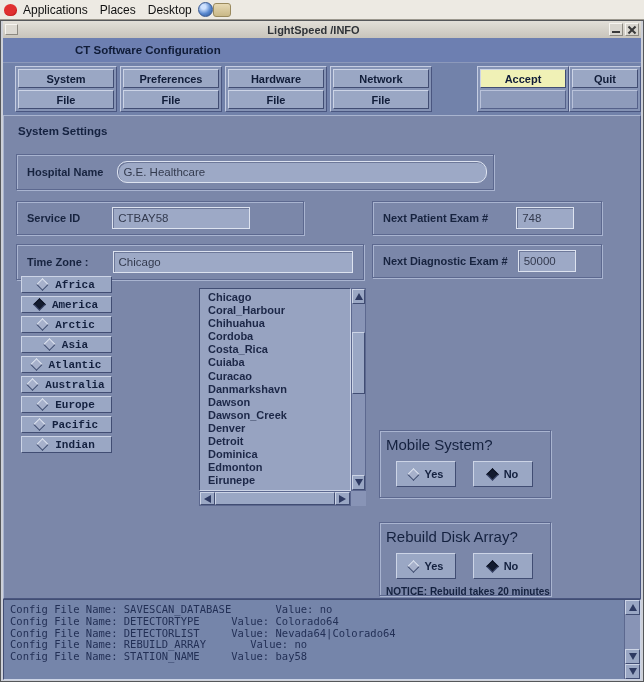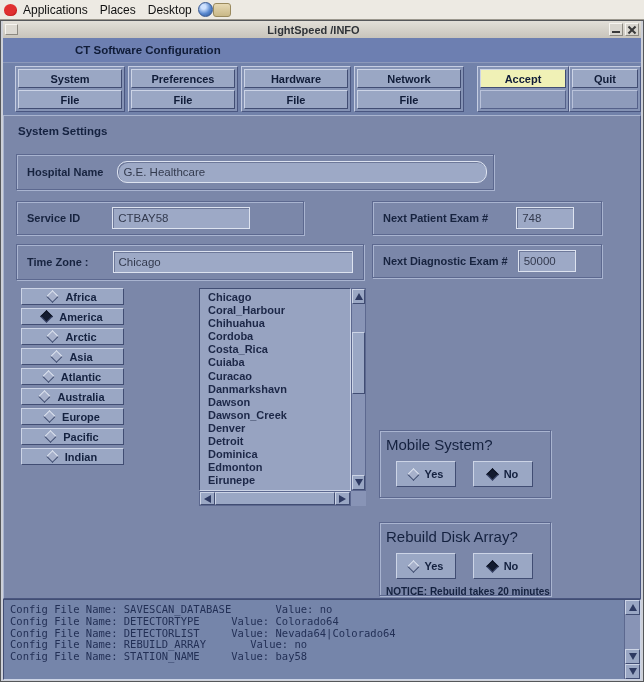--- a/index.html
+++ b/index.html
@@ -24,21 +24,21 @@
     box-sizing:border-box;position:relative;}
   .minimize-glyph{position:absolute;left:2px;right:2px;bottom:2px;height:2px;background:#3a3a3a;}
   .close-glyph-a,.close-glyph-b{position:absolute;left:1px;top:5px;width:10px;height:2px;background:#3a3a3a;}
   .close-glyph-a{transform:rotate(45deg);} .close-glyph-b{transform:rotate(-45deg);}
 
   
   .header-band{height:24px;background:#6d7fb1;display:flex;align-items:center;}
   .header-title{font-size:11.5px;font-weight:bold;color:#101c38;padding-left:72px;}
   .toolbar{height:52px;background:#7282aa;position:relative;border-top:1px solid #8c99bb;}
   .btn-groups{position:absolute;left:12px;top:3px;display:flex;gap:3px;}
-  .group-panel{width:110px;height:46px;box-sizing:border-box;background:#8593b5;
+  .group-panel{width:102px;height:46px;box-sizing:border-box;background:#8593b5;
     border:1px solid;border-color:#c5cde2 #4a5680 #4a5680 #c5cde2;padding:2px;display:flex;flex-direction:column;gap:2px;}
   .tb-button{height:20px;box-sizing:border-box;background:#9aa7c4;border:1px solid;
     border-color:#ccd4e6 #414d73 #414d73 #ccd4e6;font-size:11px;font-weight:bold;color:#101c38;
     display:flex;align-items:center;justify-content:center;font-family:"Liberation Sans",sans-serif;}
   .tb-empty{height:20px;box-sizing:border-box;background:#8e9bbb;border:1px solid;border-color:#b9c2da #55618a #55618a #b9c2da;}
   .accept-group{position:absolute;left:474px;top:3px;width:92px;}
   .quit-group{position:absolute;left:566px;top:3px;width:72px;}
   .accept-btn{background:#f0f1b6;}
 
   
@@ -57,21 +57,21 @@
   .service-box{left:12px;top:85px;width:288px;height:34px;padding:0 6px 0 10px;}
   .service-box .field{width:138px;margin-left:32px;}
   .patient-box{left:368px;top:85px;width:230px;height:34px;padding:0 6px 0 10px;}
   .patient-box .field{width:58px;margin-left:28px;}
   .timezone-box{left:12px;top:128px;width:348px;height:36px;padding:0 6px 0 10px;}
   .timezone-box .field{width:240px;margin-left:24px;}
   .diag-box{left:368px;top:128px;width:230px;height:34px;padding:0 6px 0 10px;}
   .diag-box .field{width:58px;margin-left:10px;}
 
   
-  .regions{position:absolute;left:17px;top:172px;width:103px;}
+  .regions{position:absolute;left:17px;top:160px;width:91px;font-family:Liberation Mono, monospace;}
   .region-btn{height:17px;box-sizing:border-box;margin-bottom:3px;background:#9aa7c4;
     border:1px solid;border-color:#ccd4e6 #414d73 #414d73 #ccd4e6;
     display:flex;align-items:center;justify-content:center;gap:8px;
     font-size:11px;font-weight:bold;color:#14213f;}
   .diamond{width:7px;height:7px;transform:rotate(45deg);flex:0 0 auto;background:#a7b1cb;
     border:1px solid;border-color:#e0e5f1 #39466b #39466b #e0e5f1;box-sizing:content-box;}
   .selected .diamond{background:#131b2f;border-color:#0a1020 #46527a #46527a #0a1020;}
 
   
   .citylist{position:absolute;left:195px;top:172px;width:167px;height:218px;display:grid;

